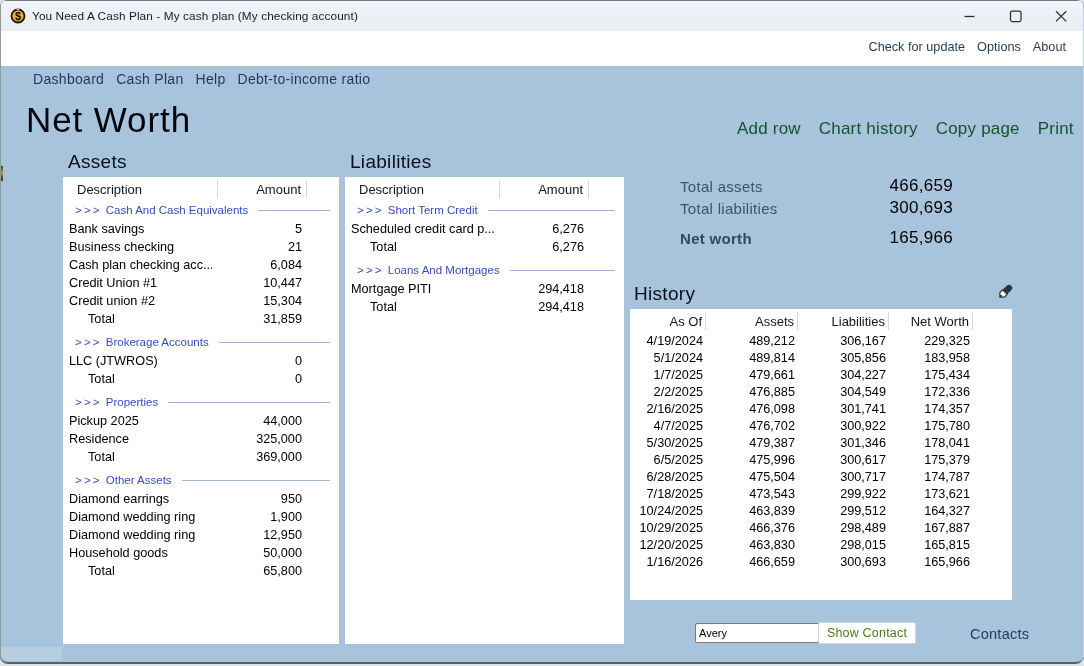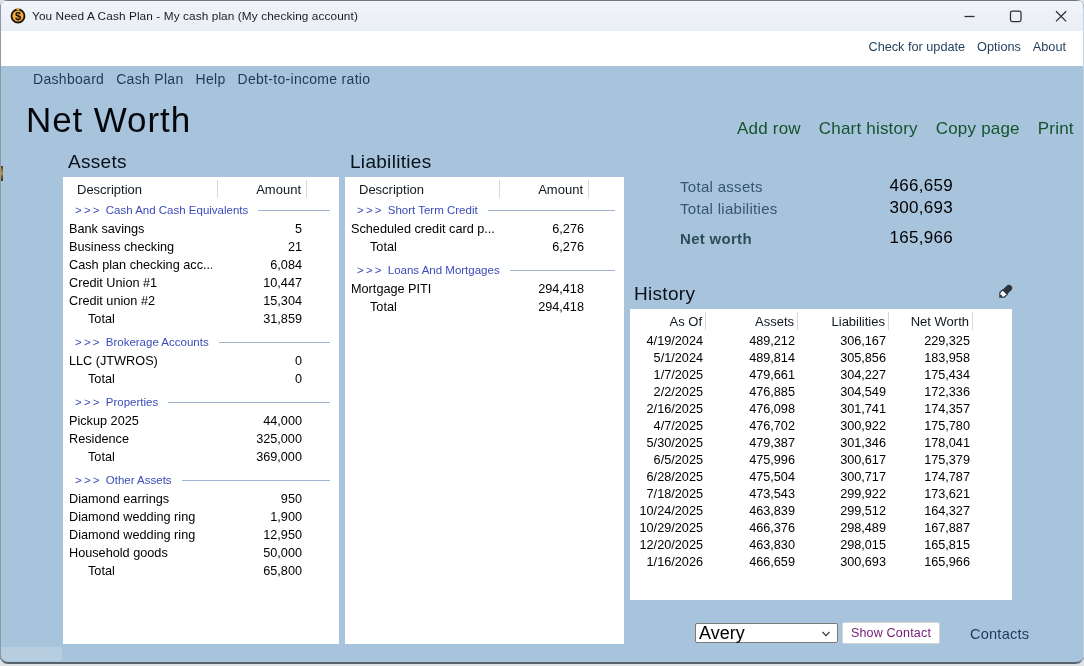--- a/index.html
+++ b/index.html
@@ -43,23 +43,23 @@
   #totals .lbl { font-size:15px; color:#35566c; letter-spacing:0.3px; }
   #totals .val { position:absolute; right:0; top:-2px; font-size:17px; color:#000; letter-spacing:0.3px; }
   
   #history { left:630px; top:309px; width:382px; height:291px; }
   .hw1 { width:76px; } .hw2 { width:92px; } .hw3 { width:91px; } .hw4 { width:84px; }
   #history .thead .c { justify-content:flex-end; padding-right:3px; }
   #history .thead { margin-bottom:4px; }
   #history .row { height:17px; }
   #history .row .a { padding-right:3px; }
   
-  #combo { position:absolute; left:695px; top:623px; width:143px; height:20px; background:#fff; border:1px solid #7a7a7a; border-radius:2px; font-size:18px; color:#000; line-height:18px; padding-left:3px; }
+  #combo { position:absolute; left:695px; top:623px; width:143px; height:20px; background:#fff; border:1px solid #7a7a7a; border-radius:2px; font-size:11px; color:#000; line-height:18px; padding-left:3px; }
   #combo svg { position:absolute; right:6px; top:6px; }
-  #btn { position:absolute; left:842px; top:622px; width:98px; height:22px; background:#fff; border:1px solid #d4d4d4; border-radius:2px; font-size:12.5px; color:#701a75; text-align:center; line-height:20px; letter-spacing:0.2px; }
+  #btn { position:absolute; left:818px; top:622px; width:98px; height:22px; background:#fff; border:1px solid #d4d4d4; border-radius:2px; font-size:12.5px; color:#4d7c0f; text-align:center; line-height:20px; letter-spacing:0.2px; }
   #contacts { position:absolute; left:970px; top:626px; font-size:14.6px; color:#1c3a5c; letter-spacing:0.2px; }
   
   #hthumb { position:absolute; left:1px; top:647px; width:61px; height:14px; background:#b6cee0; border-radius:2px 2px 2px 7px; }
   
   .wbtn { position:absolute; top:0; }
   
   #sliver { position:absolute; left:1px; top:166px; width:2px; height:15px; background:linear-gradient(#453b16,#9c7d26 35%,#b89433 50%,#6b5a20 70%,#3a3420); }
 </style>
 </head>
 <body>

